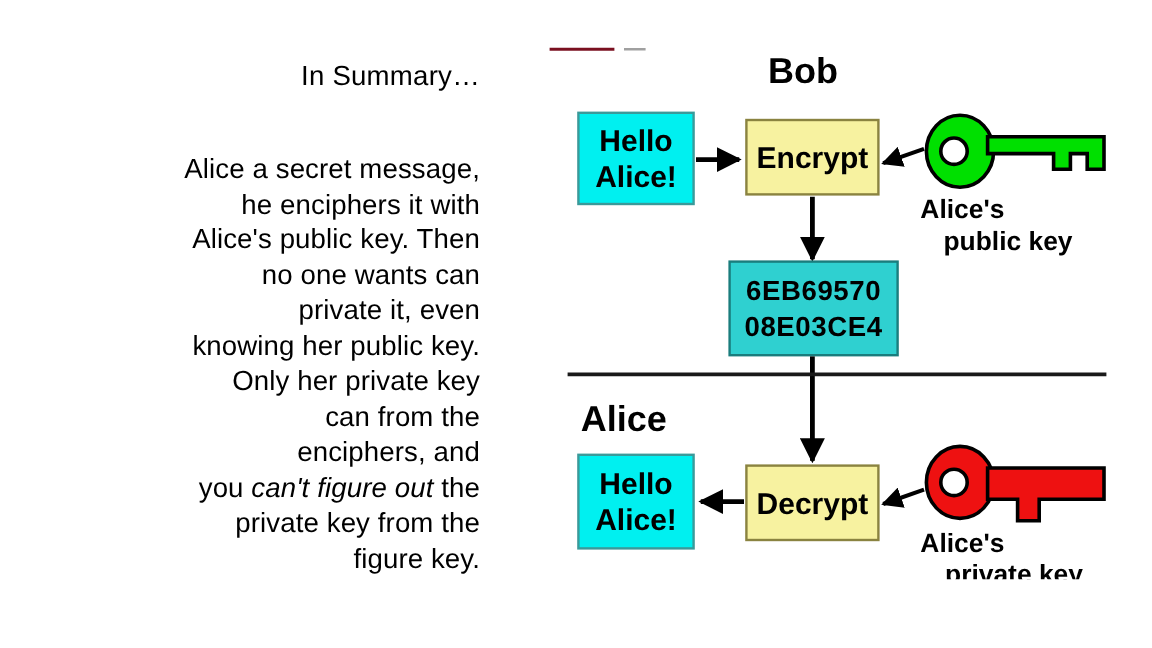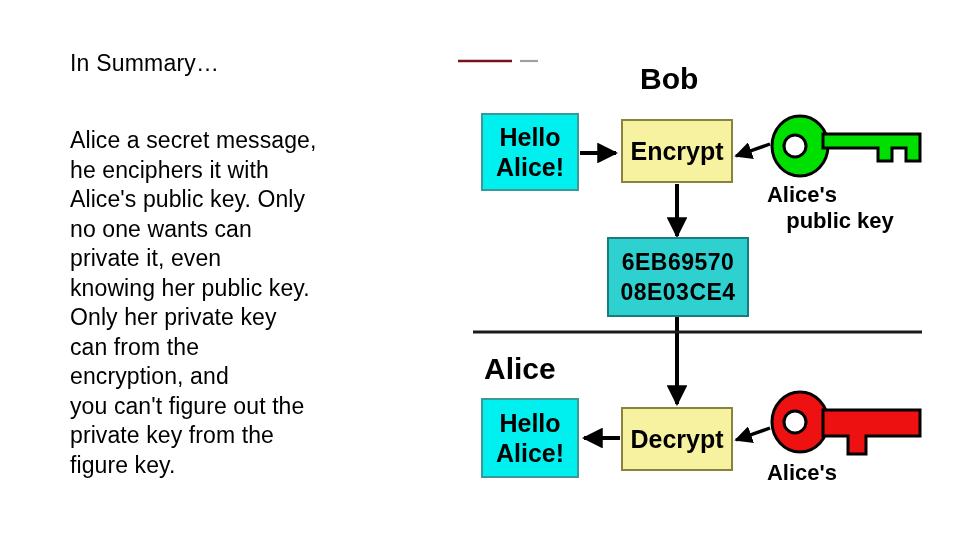--- a/index.html
+++ b/index.html
@@ -7,20 +7,21 @@
     padding: 0;
     background: #ffffff;
   }
   #slide {
     position: relative;
     width: 960px;
     height: 483px;
     background: #ffffff;
     overflow: hidden;
     font-family: "Liberation Sans", sans-serif;
+    text-align: right;
   }
 
   
   #text-col {
     position: absolute;
     left: 70px;
     top: 48px;
     width: 330px;
   }
   #summary-heading {
@@ -36,27 +37,28 @@
     margin: 0;
     padding-top: 48px;
     font-family: "Liberation Sans", sans-serif;
     font-size: 23px;
     font-weight: 400;
     color: #000000;
     line-height: 29.5px;
     letter-spacing: 0.1px;
   }
   #summary-body .em {
+    font-style: italic;
   }
 
   
   #diagram {
     position: absolute;
     left: 440px;
-    top: 36px;
+    top: 16px;
     width: 510px;
     height: 500px;
   }
   #diagram svg {
     display: block;
   }
   .box-text {
     font-family: "Liberation Sans", sans-serif;
     font-weight: bold;
     font-size: 25px;
@@ -86,27 +88,27 @@
 <body>
 
 <div id="slide">
 
   <div id="text-col">
     <div id="summary-heading">In Summary…</div>
 
     <div id="summary-body">
       <div>Alice a secret message,</div>
       <div>he enciphers it with</div>
-      <div>Alice's public key. Only</div>
+      <div>Alice's public key. Then</div>
       <div>no one wants can</div>
       <div>private it, even</div>
       <div>knowing her public key.</div>
       <div>Only her private key</div>
       <div>can from the</div>
-      <div>encryption, and</div>
+      <div>enciphers, and</div>
       <div><span>you </span><span class="em">can't figure out</span><span> the</span></div>
       <div>private key from the</div>
       <div>figure key.</div>
     </div>
   </div>
 
   <div id="diagram">
     <svg width="510" height="500" viewBox="0 0 510 500" xmlns="http://www.w3.org/2000/svg">
 
       <defs>

